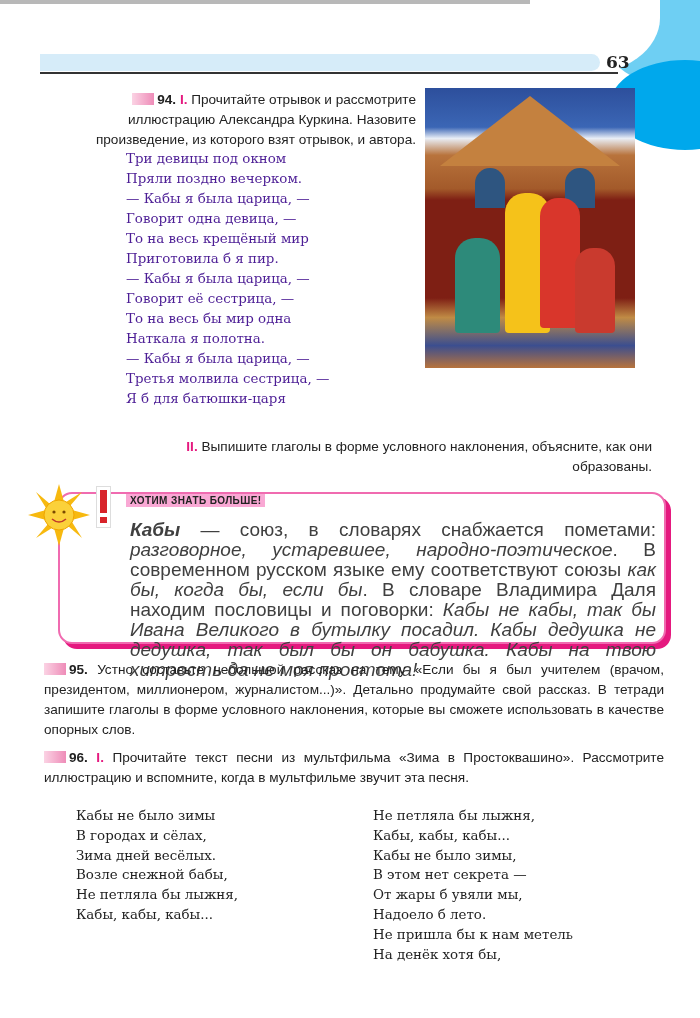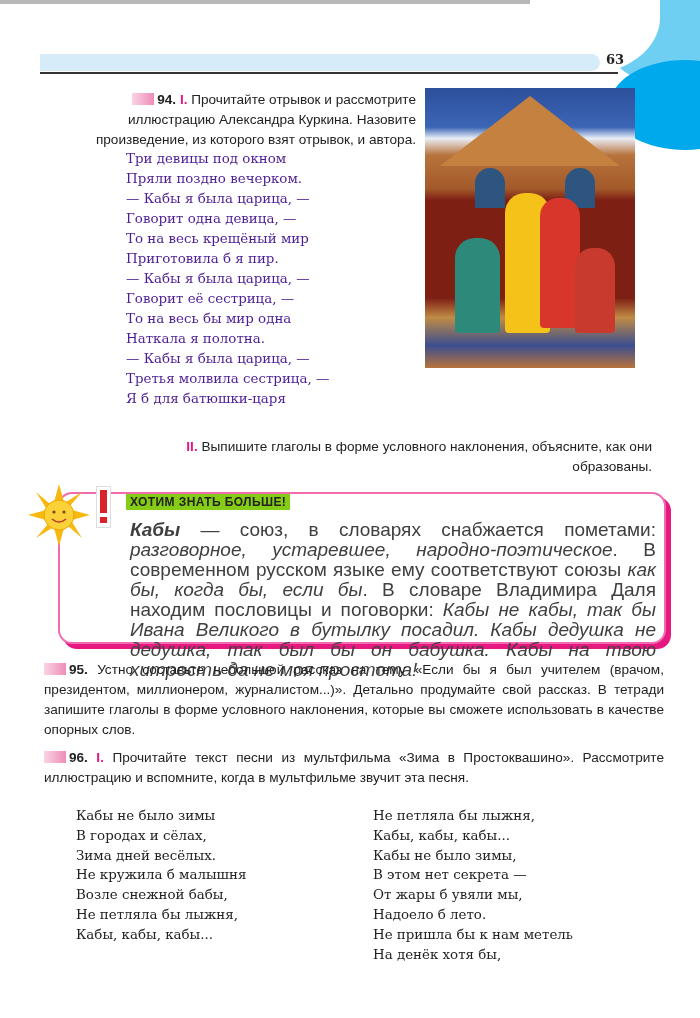--- a/index.html
+++ b/index.html
@@ -21,21 +21,21 @@
       position: absolute; right: 40px; top: -20px; width: 130px; height: 95px;
       border-radius: 0 0 60% 0; background: #fff;
     }
     .header-band {
       position: absolute; left: 40px; top: 54px; width: 560px; height: 17px;
       background: #d6ecf9; border-radius: 0 10px 10px 0;
     }
     .header-rule { position: absolute; left: 40px; top: 72px; width: 578px; height: 2px; background: #333; }
     .page-number {
       position: absolute; left: 606px; top: 52px;
-      font-family: "DejaVu Serif", serif; font-weight: bold; font-size: 13px; color: #222;
+      font-family: "DejaVu Serif", serif; font-weight: bold; font-size: 17px; color: #222;
     }
 
     .marker {
       display: inline-block; width: 22px; height: 12px; margin-right: 3px; vertical-align: -1px;
       background: linear-gradient(to right, #fbd3e4, #ee8cb8);
     }
     .num { font-weight: bold; color: #222; }
     .roman { font-weight: bold; color: #e5197f; }
     .task { font-size: 13.6px; line-height: 20px; text-align: right; }
 
@@ -73,22 +73,22 @@
     .sun {
       position: absolute; left: 28px; top: 484px; width: 62px; height: 62px;
     }
     .exclaim {
       position: absolute; left: 96px; top: 486px; width: 13px; height: 40px;
       background: #fff; border: 1px solid #ddd;
     }
     .exclaim .bar { position: absolute; left: 3px; top: 3px; width: 7px; height: 23px; background: #d8232a; }
     .exclaim .dot { position: absolute; left: 3px; top: 30px; width: 7px; height: 6px; background: #d8232a; }
     .box-title {
-      position: absolute; left: 126px; top: 494px; padding: 1px 4px; background: #84cc16;
-      font-weight: bold; font-size: 12px; letter-spacing: 0.4px; color: #222;
+      position: absolute; left: 126px; top: 494px; padding: 1px 4px; background: #f9a8d4;
+      font-weight: bold; font-size: 10px; letter-spacing: 0.4px; color: #222;
     }
     .box-text {
       position: absolute; left: 76px; top: 520px; width: 580px;
       font-size: 19px; line-height: 20px; text-align: justify; color: #404040;
     }
     .box-text .hang { padding-left: 54px; display: block; }
     .box-text i { font-style: italic; }
 
     .t95 { position: absolute; left: 44px; top: 660px; width: 620px; text-align: justify; }
     .t96 { position: absolute; left: 44px; top: 748px; width: 620px; text-align: justify; }
@@ -182,21 +182,20 @@
 <div class="task t96">
   <span class="marker"></span><span class="num">96.</span>
   <span class="roman">I.</span>
   <span>Прочитайте текст песни из мультфильма «Зима в Простоквашино». Рассмотрите иллюстрацию и вспомните, когда в мультфильме звучит эта песня.</span>
 </div>
 
 <div class="poem2">
   <div>Кабы не было зимы</div>
   <div>В городах и сёлах,</div>
   <div>Зима дней весёлых.</div>
-  <div>Не кружила б малышня</div>
   <div>Возле снежной бабы,</div>
   <div>Не петляла бы лыжня,</div>
   <div>Кабы, кабы, кабы...</div>
 </div>
 <div class="poem3">
   <div>Не петляла бы лыжня,</div>
   <div>Кабы, кабы, кабы...</div>
   <div>Кабы не было зимы,</div>
   <div>В этом нет секрета —</div>
   <div>От жары б увяли мы,</div>

